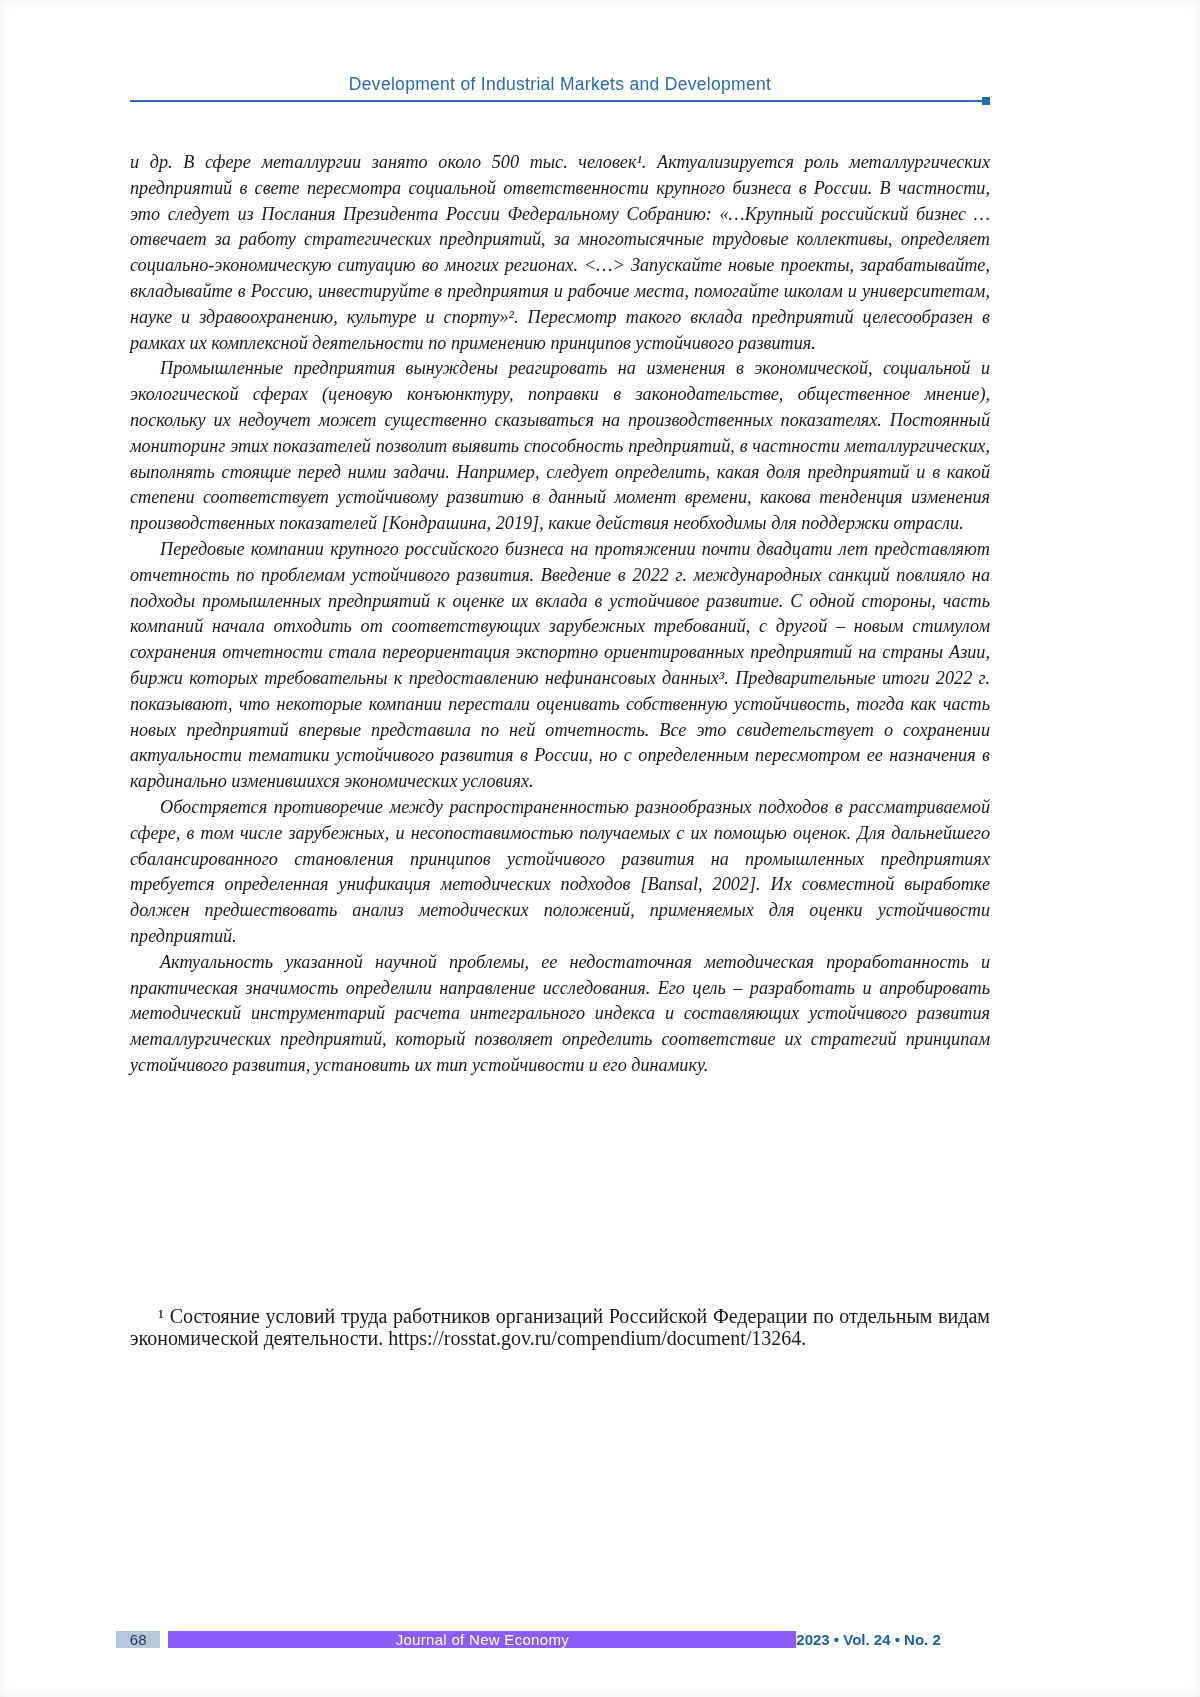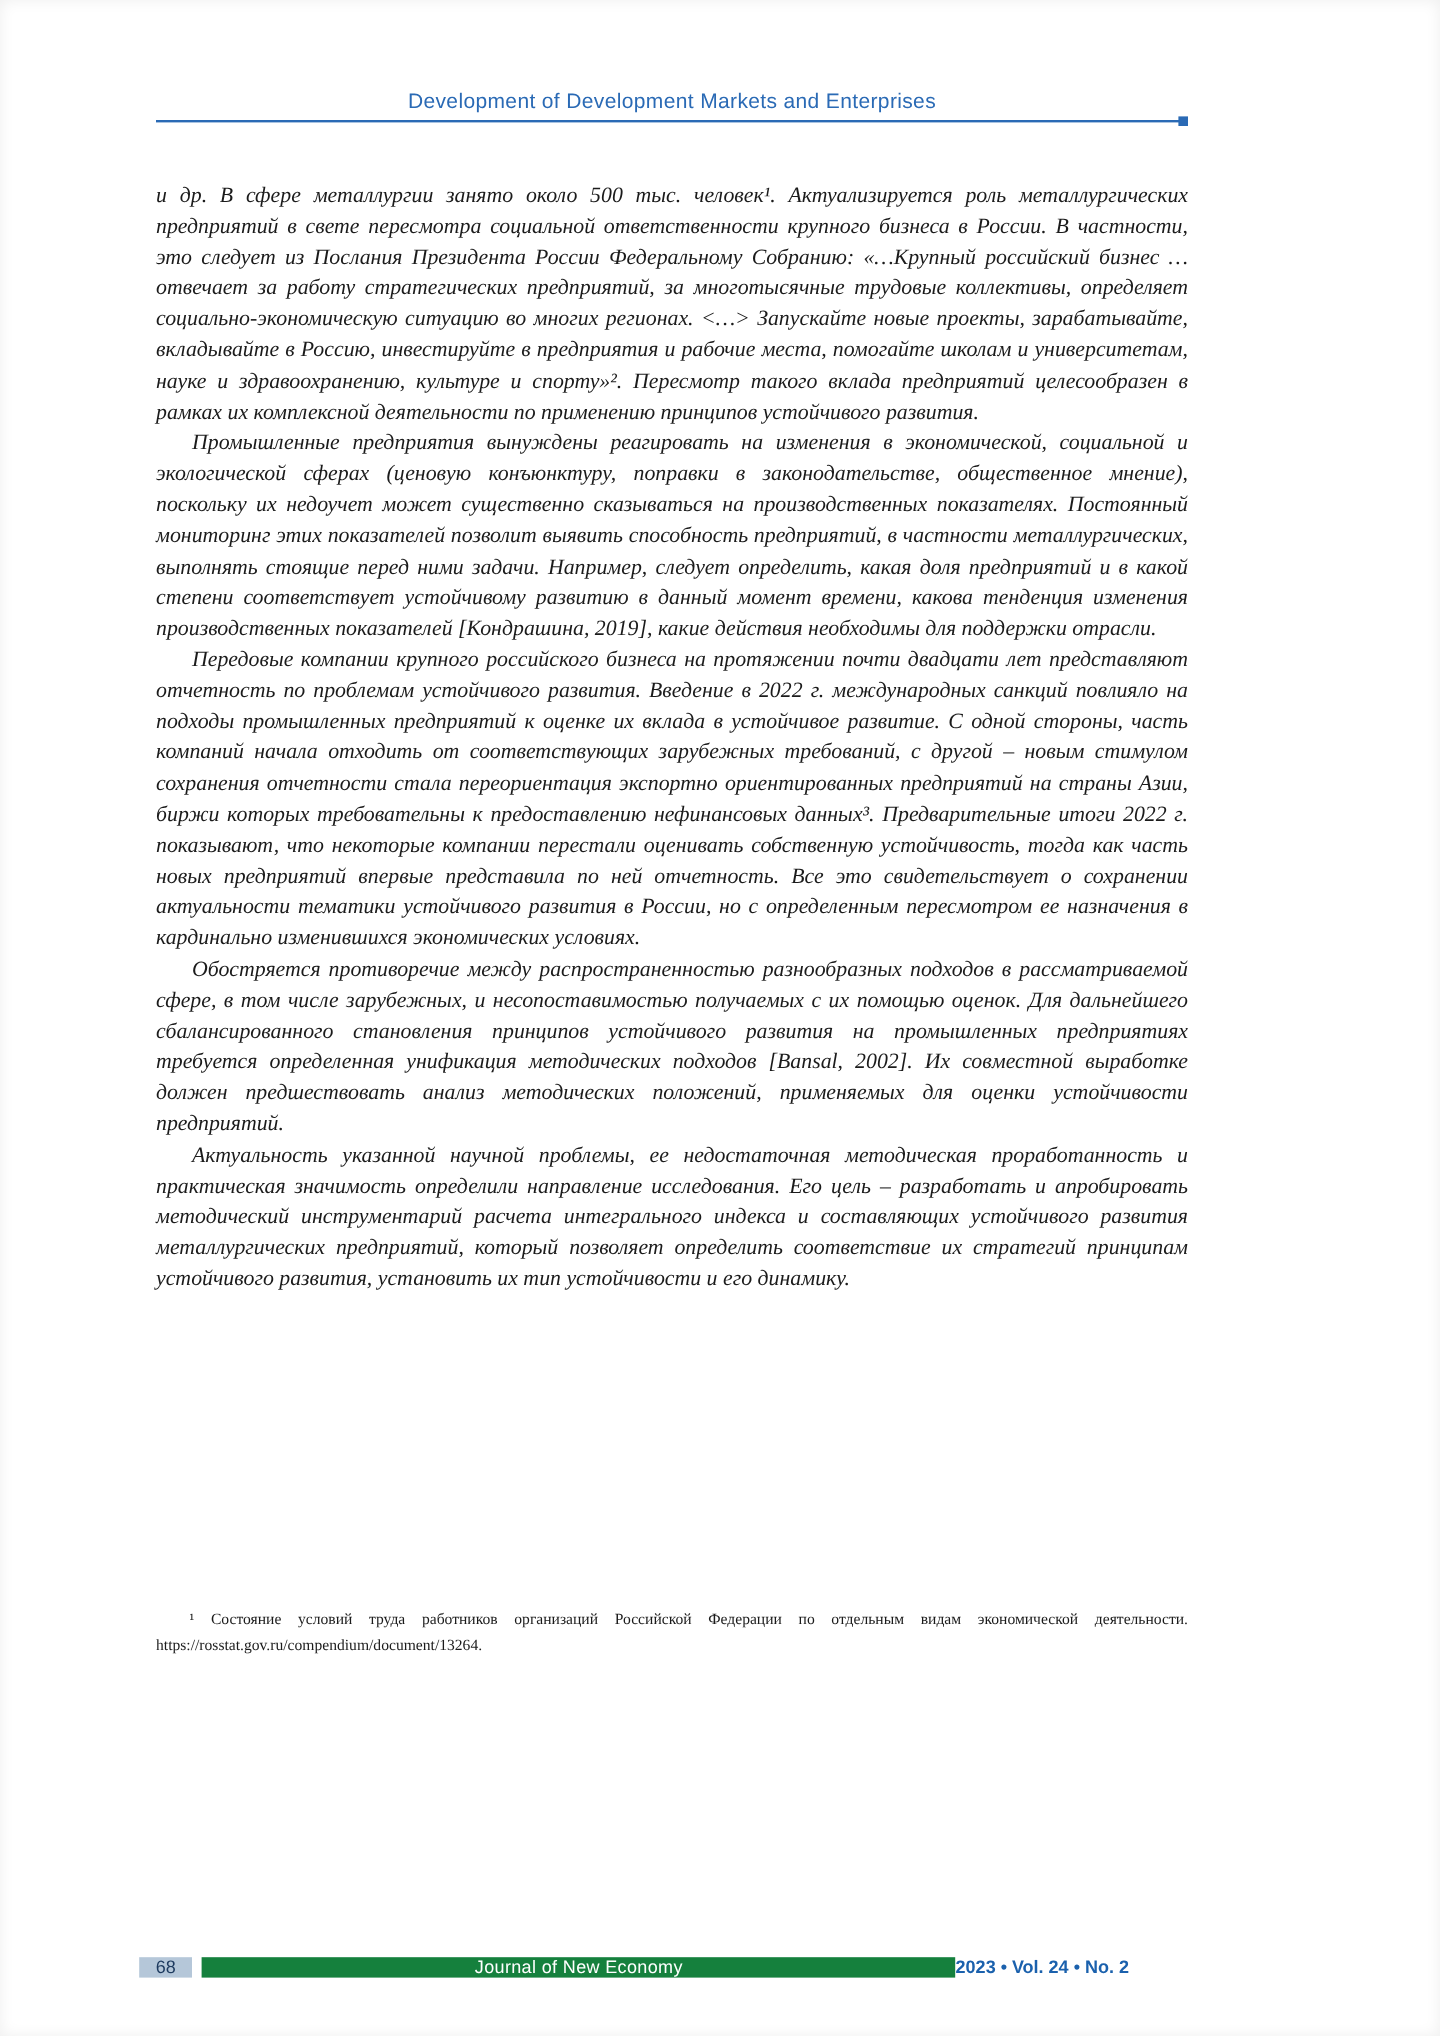--- a/index.html
+++ b/index.html
@@ -53,24 +53,24 @@
     text-align: justify;
     color: #1b1b1b;
     font-style: italic;
   }
   .body-text p { margin: 0; }
   .body-text p.indent { text-indent: 30px; }
 
   
   .footnotes {
     position: absolute;
-    top: 1338px;
+    top: 1306px;
     left: 130px;
     width: 860px;
-    font-size: 13px;
+    font-size: 20px;
     line-height: 21.6px;
     text-align: justify;
     color: #1b1b1b;
   }
   .footnotes p { margin: 0; text-indent: 28px; }
 
   
   .footer {
     position: absolute;
     top: 1631px;
@@ -86,21 +86,21 @@
     width: 46px;
     background: #b5c7d9;
     color: #1d3a5f;
     display: flex;
     align-items: center;
     justify-content: center;
     margin-right: 8px;
   }
   .footer-bar {
     flex: 0 0 628px;
-    background: #15803d;
+    background: #8b5cf6;
     color: #ffffff;
     display: flex;
     align-items: center;
     justify-content: center;
     letter-spacing: 0.3px;
   }
   .footer-issue {
     flex: 1;
     display: flex;
     align-items: center;
@@ -113,21 +113,21 @@
   .footer-square {
     width: 22px;
     background: #a9c6e3;
   }
 </style>
 </head>
 <body>
 
 <div class="page">
 
-  <div class="header-title">Development of Development Markets and Enterprises</div>
+  <div class="header-title">Development of Industrial Markets and Development</div>
   <div class="header-rule"></div>
   <div class="header-rule-square"></div>
 
   <div class="body-text">
     <p>и др. В сфере металлургии занято около 500 тыс. человек¹. Актуализируется роль металлургических предприятий в свете пересмотра социальной ответственности крупного бизнеса в России. В частности, это следует из Послания Президента России Федеральному Собранию: «…Крупный российский бизнес … отвечает за работу стратегических предприятий, за многотысячные трудовые коллективы, определяет социально-экономическую ситуацию во многих регионах. &lt;…&gt; Запускайте новые проекты, зарабатывайте, вкладывайте в Россию, инвестируйте в предприятия и рабочие места, помогайте школам и университетам, науке и здравоохранению, культуре и спорту»². Пересмотр такого вклада предприятий целесообразен в рамках их комплексной деятельности по применению принципов устойчивого развития.</p>
     <p class="indent">Промышленные предприятия вынуждены реагировать на изменения в экономической, социальной и экологической сферах (ценовую конъюнктуру, поправки в законодательстве, общественное мнение), поскольку их недоучет может существенно сказываться на производственных показателях. Постоянный мониторинг этих показателей позволит выявить способность предприятий, в частности металлургических, выполнять стоящие перед ними задачи. Например, следует определить, какая доля предприятий и в какой степени соответствует устойчивому развитию в данный момент времени, какова тенденция изменения производственных показателей [Кондрашина, 2019], какие действия необходимы для поддержки отрасли.</p>
     <p class="indent">Передовые компании крупного российского бизнеса на протяжении почти двадцати лет представляют отчетность по проблемам устойчивого развития. Введение в 2022 г. международных санкций повлияло на подходы промышленных предприятий к оценке их вклада в устойчивое развитие. С одной стороны, часть компаний начала отходить от соответствующих зарубежных требований, с другой – новым стимулом сохранения отчетности стала переориентация экспортно ориентированных предприятий на страны Азии, биржи которых требовательны к предоставлению нефинансовых данных³. Предварительные итоги 2022 г. показывают, что некоторые компании перестали оценивать собственную устойчивость, тогда как часть новых предприятий впервые представила по ней отчетность. Все это свидетельствует о сохранении актуальности тематики устойчивого развития в России, но с определенным пересмотром ее назначения в кардинально изменившихся экономических условиях.</p>
     <p class="indent">Обостряется противоречие между распространенностью разнообразных подходов в рассматриваемой сфере, в том числе зарубежных, и несопоставимостью получаемых с их помощью оценок. Для дальнейшего сбалансированного становления принципов устойчивого развития на промышленных предприятиях требуется определенная унификация методических подходов [Bansal, 2002]. Их совместной выработке должен предшествовать анализ методических положений, применяемых для оценки устойчивости предприятий.</p>
     <p class="indent">Актуальность указанной научной проблемы, ее недостаточная методическая проработанность и практическая значимость определили направление исследования. Его цель – разработать и апробировать методический инструментарий расчета интегрального индекса и составляющих устойчивого развития металлургических предприятий, который позволяет определить соответствие их стратегий принципам устойчивого развития, установить их тип устойчивости и его динамику.</p>
   </div>

